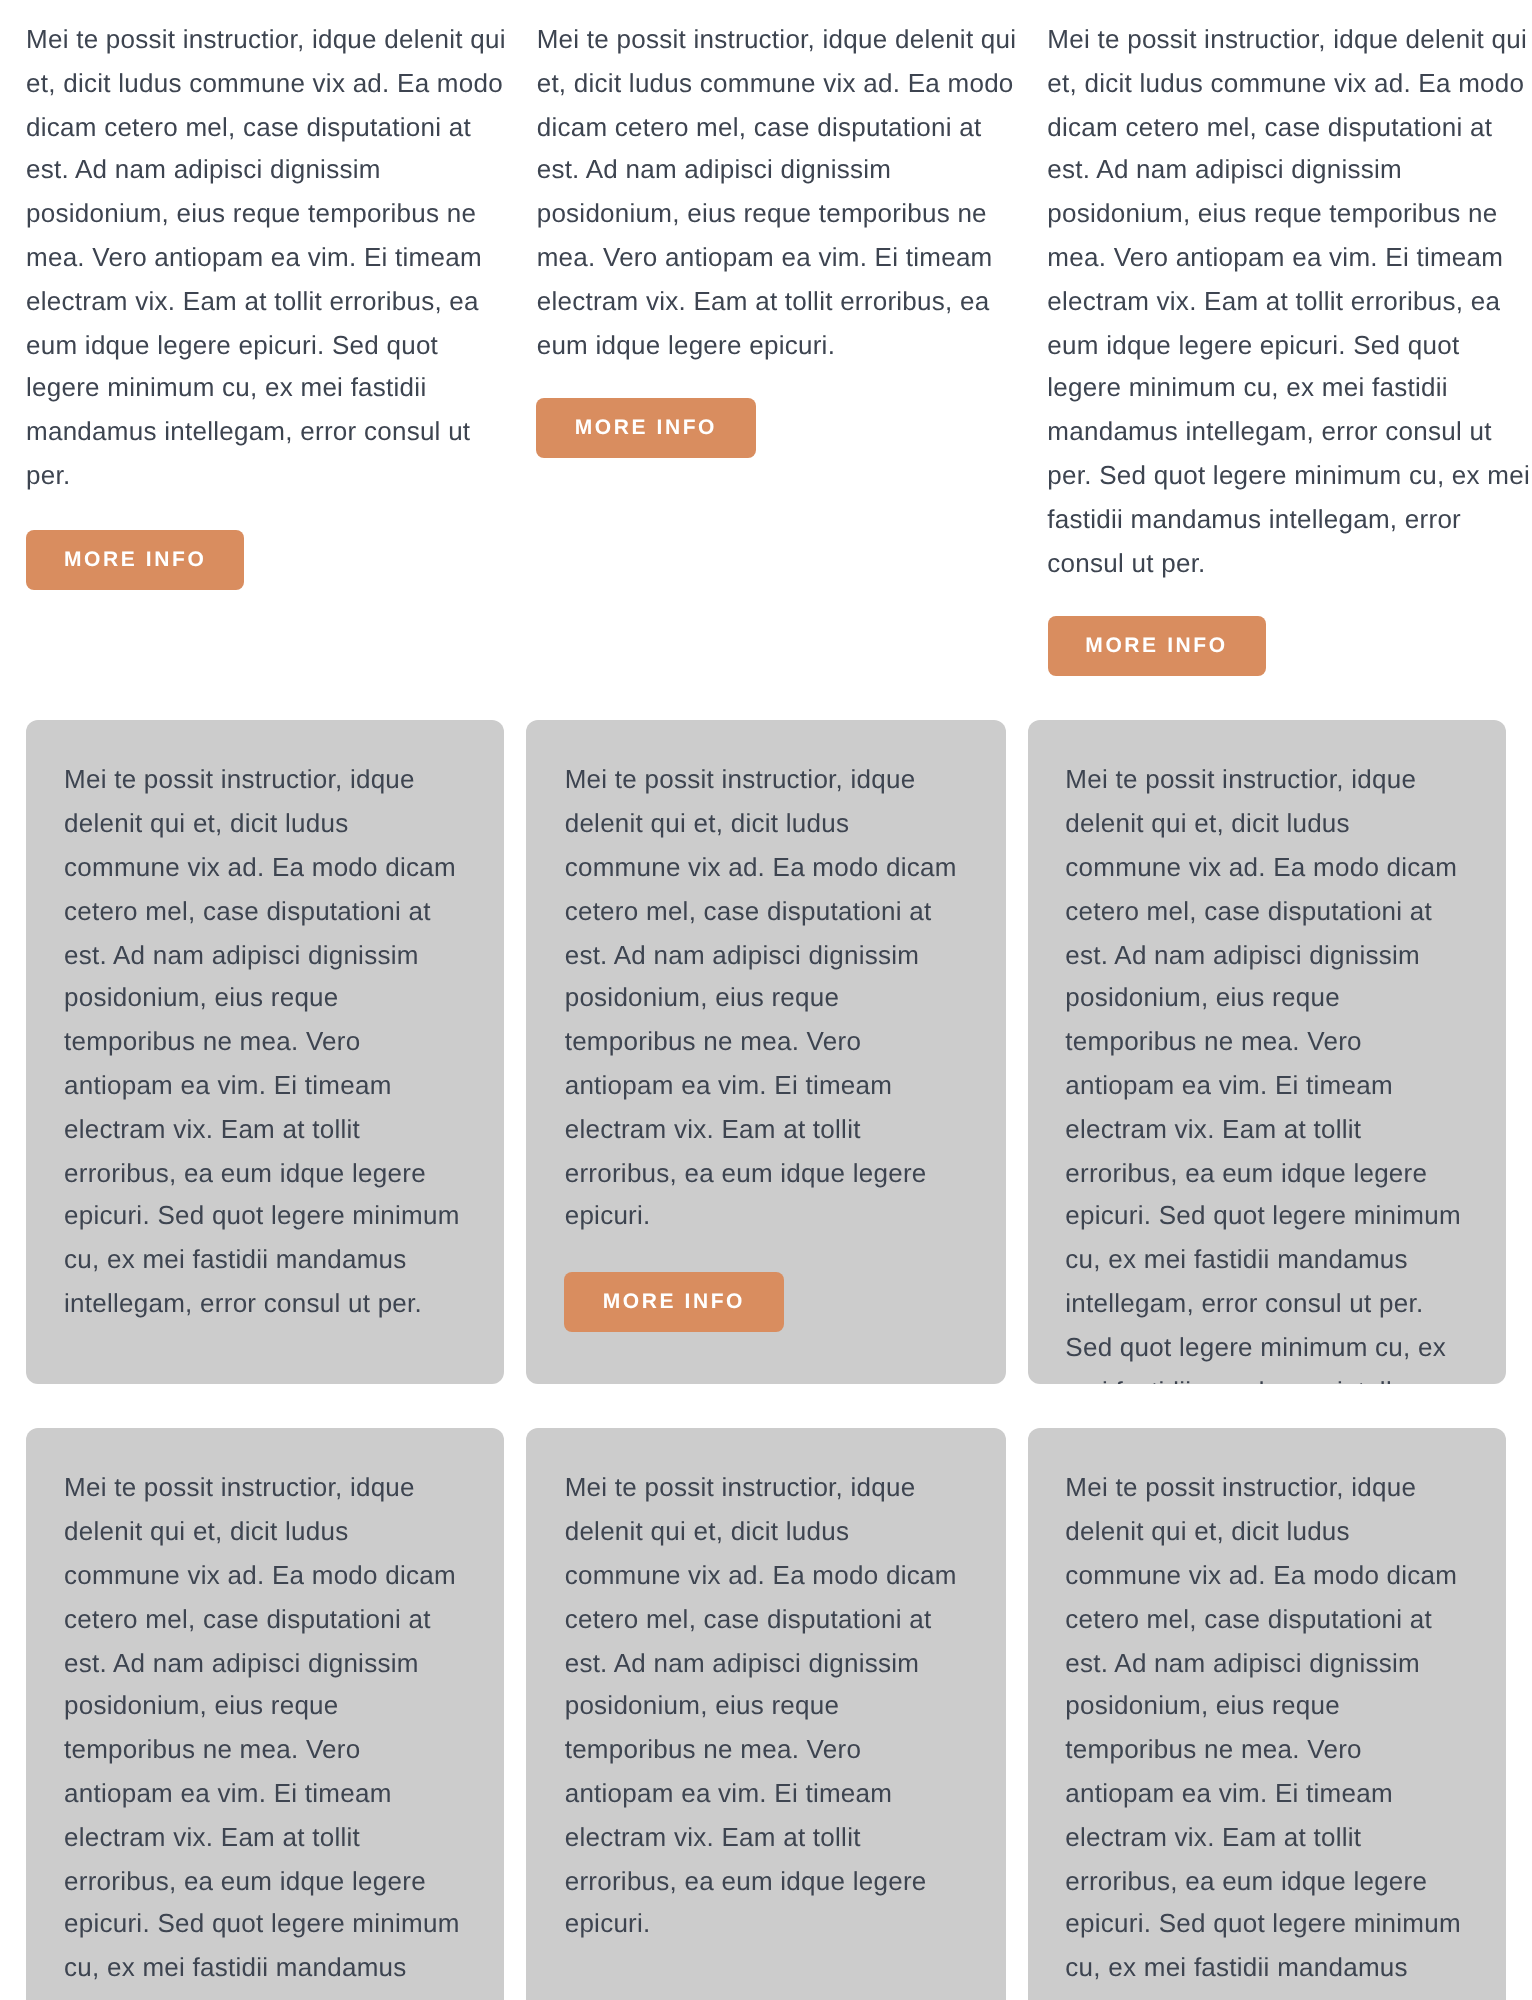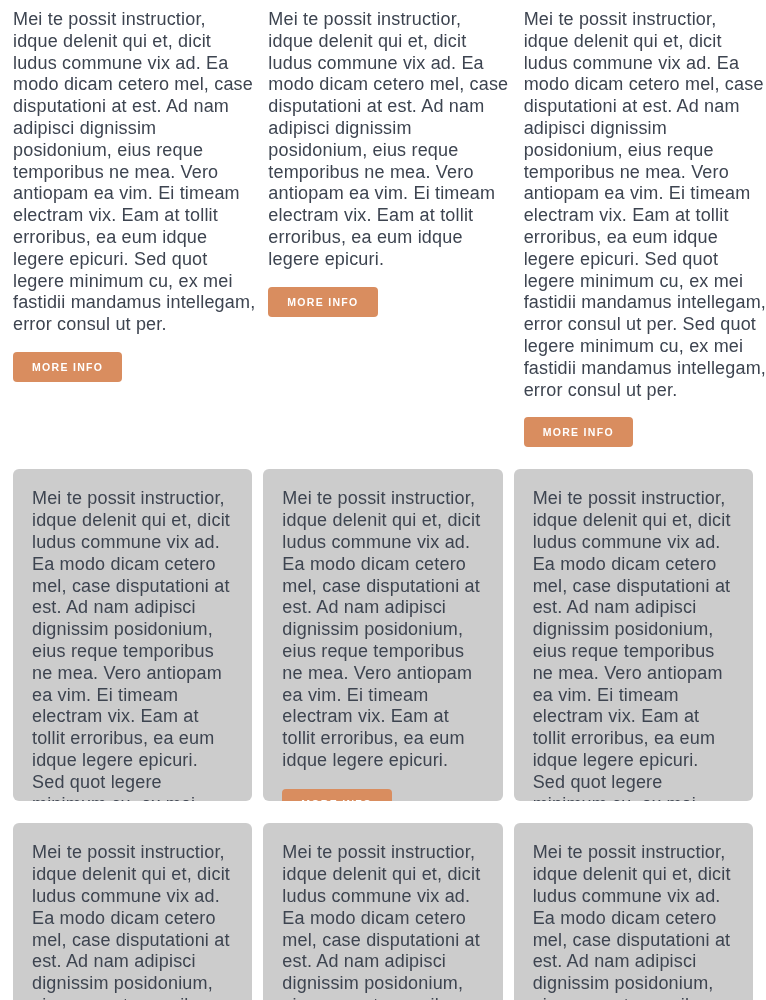--- a/index.html
+++ b/index.html
@@ -30,21 +30,21 @@
   .plain-col {
     width: 255.33px;
     box-sizing: border-box;
     padding: 9px 0px 0px 13px;
     display: flex;
     flex-direction: column;
     align-items: flex-start;
   }
 
   .body-text {
-    font-size: 18px;
+    font-size: 13px;
     line-height: 21.8px;
     margin: 0;
     letter-spacing: 0.01em;
     color: #3d4450;
   }
 
   
   .btn {
     display: inline-block;
     background: #d98d5f;

